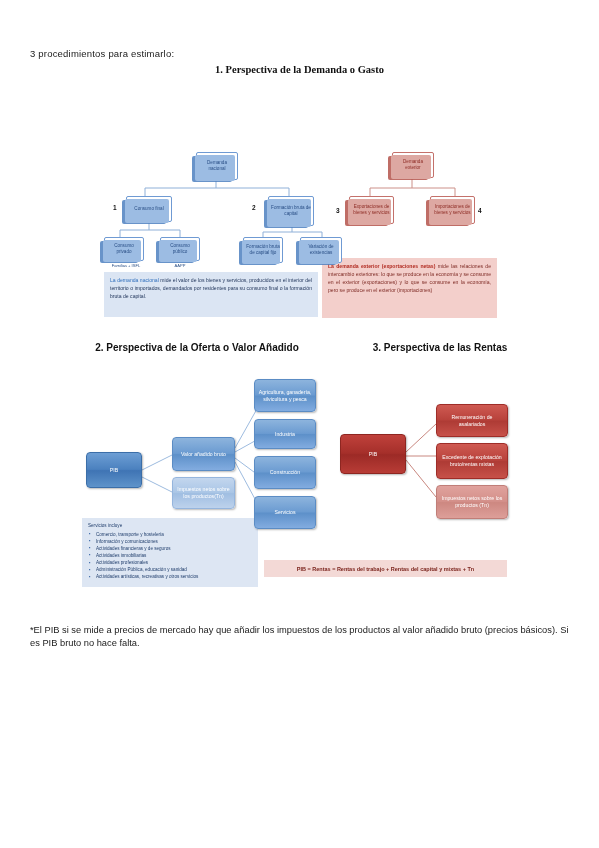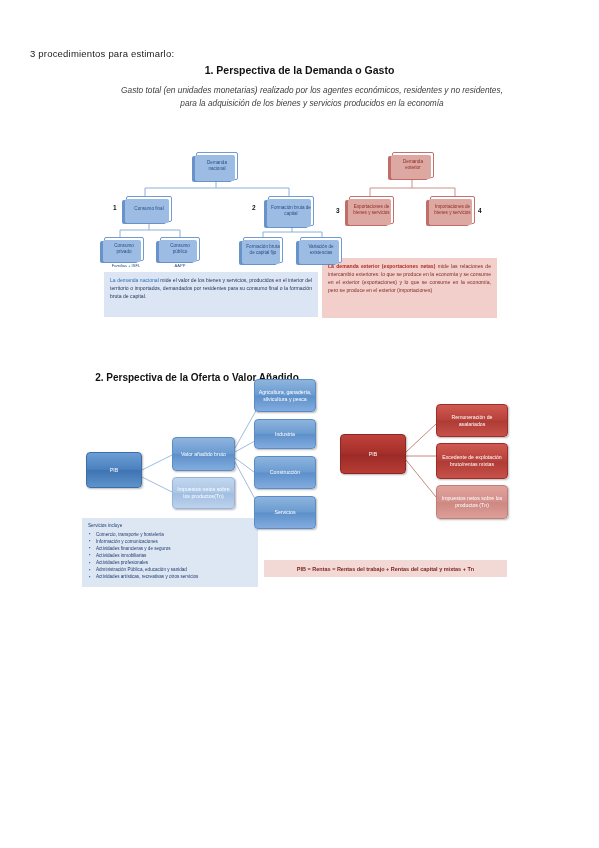--- a/index.html
+++ b/index.html
@@ -26,20 +26,21 @@
   }
 
   
   .sec1-title {
     position: absolute;
     left: 0; top: 64px; width: 599px;
     text-align: center;
     font-size: 10.5px;
     font-weight: bold;
     color: #111111;
+    font-family: Liberation Serif, serif;
   }
   .sec1-sub {
     position: absolute;
     left: 112px; top: 84px; width: 400px;
     text-align: center;
     font-size: 8.3px;
     font-style: italic;
     color: #3d3d3d;
     line-height: 1.55;
   }
@@ -137,21 +138,20 @@
   }
   .note-red .hl { color: #b12a20; font-weight: bold; }
 
   
   .sec2-title {
     position: absolute;
     left: 82px; top: 341px; width: 230px;
     text-align: center;
     font-size: 10px; font-weight: bold; color: #111;
     line-height: 1.45;
-    margin-top: 30px;
   }
   .sec3-title {
     position: absolute;
     left: 340px; top: 341px; width: 200px;
     text-align: center;
     font-size: 10px; font-weight: bold; color: #111;
     line-height: 1.45;
   }
 
   
@@ -239,21 +239,20 @@
   }
 </style>
 </head>
 <body>
 
 <div class="page">
 
   <div class="intro-text">3 procedimientos para estimarlo:</div>
 
   <div class="sec1-title">1. Perspectiva de la Demanda o Gasto</div>
-  <div class="sec1-sub">Gasto total (en unidades monetarias) realizado  por los agentes económicos, residentes y no residentes,  para la adquisición de los bienes y servicios producidos en la economía</div>
 
 
   <svg class="lineSvg">
 
     <path d="M216,180 L216,188 M145,188 L289,188 M145,188 L145,196 M289,188 L289,196" stroke="#8fb0d8" stroke-width="1" fill="none"></path>
 
     <path d="M149,222 L149,230 M120,230 L180,230 M120,230 L120,237 M180,230 L180,237" stroke="#8fb0d8" stroke-width="1" fill="none"></path>
 
     <path d="M292,226 L292,232 M263,232 L322,232 M263,232 L263,237 M322,232 L322,237" stroke="#8fb0d8" stroke-width="1" fill="none"></path>
 
@@ -315,23 +314,25 @@
       <li>Comercio, transporte y hostelería</li>
       <li>Información y comunicaciones</li>
       <li>Actividades financieras y de seguros</li>
       <li>Actividades inmobiliarias</li>
       <li>Actividades profesionales</li>
       <li>Administración Pública, educación y sanidad</li>
       <li>Actividades artísticas, recreativas y otros servicios</li>
     </ul>
   </div>
 
+  <div class="sec3-title">3. Perspectiva de las Rentas</div>
 
   <div class="gbox red-strong" style="left:340px; top:434px; width:66px; height:40px;">PIB</div>
 
   <div class="gbox red-mid" style="left:436px; top:404px; width:72px; height:33px;">Remuneración de asalariados</div>
   <div class="gbox red-mid" style="left:436px; top:443px; width:72px; height:36px;">Excedente de explotación bruto/rentas mixtas</div>
   <div class="gbox red-light" style="left:436px; top:485px; width:72px; height:34px;">Impuestos netos sobre los productos (Tn)</div>
 
   <div class="rentas-formula">PIB = Rentas = Rentas del trabajo + Rentas del capital y mixtas + Tn</div>
 
+  <div class="footnote">*El PIB si se mide a precios de mercado hay que añadir los impuestos de los productos al valor añadido bruto (precios básicos). Si es PIB bruto no hace falta.</div>
 
 </div>
 
 </body></html>

